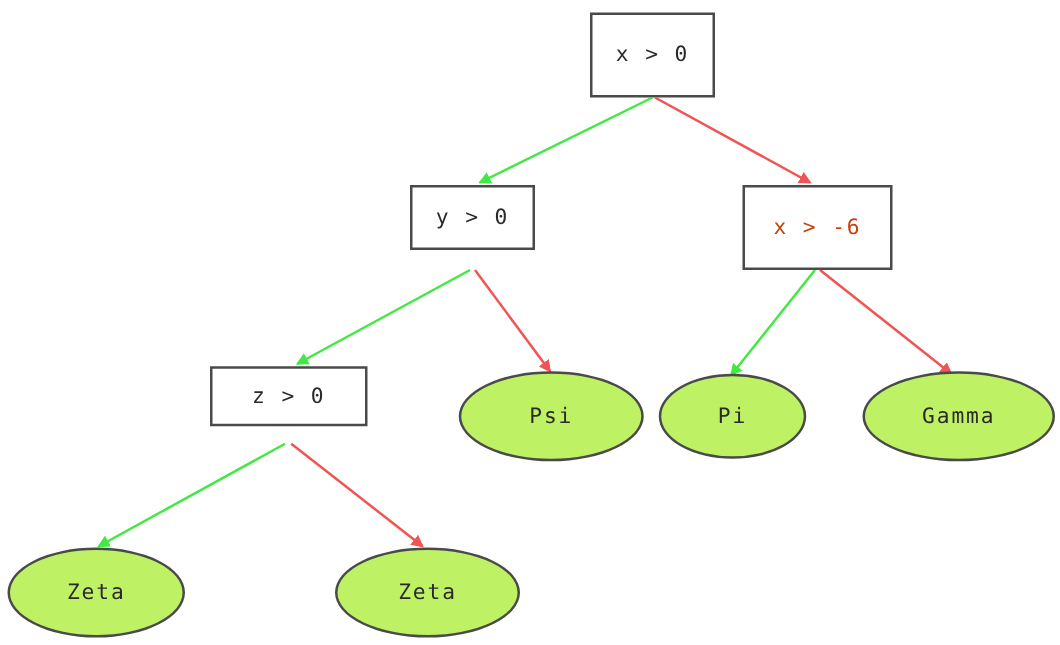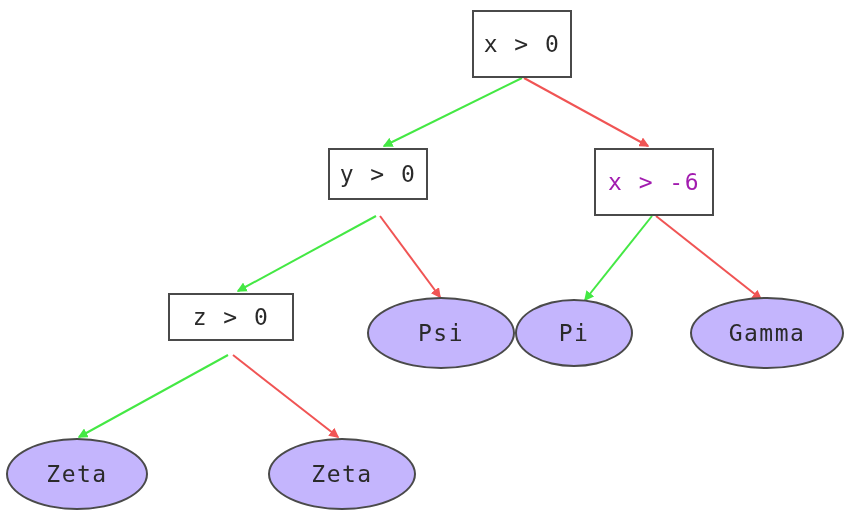--- a/index.html
+++ b/index.html
@@ -23,33 +23,33 @@
     height: 516px;
   }
   .node {
     position: absolute;
     display: flex;
     align-items: center;
     justify-content: center;
     box-sizing: border-box;
     color: #2a2a2a;
     font-family: "DejaVu Sans Mono", monospace;
-    font-size: 23px;
+    font-size: 17px;
     letter-spacing: 1.5px;
     white-space: nowrap;
     z-index: 2;
   }
   .node.decision {
     border: 2px solid #4a4a4a;
     background: #ffffff;
     border-radius: 0;
   }
   .node.leaf {
     border: 2px solid #7f1d1d;
-    background: #c4b5fd;
+    background: #bef264;
     border-radius: 50%;
   }
   .node-label {
     pointer-events: none;
   }
 </style>
 </head>
 <body>
 
 <div id="canvas">
@@ -75,30 +75,30 @@
       </g>
   </svg>
 
   <div id="nodes-group">
       <div class="node decision" style="left: 472px; top: 10px; width: 100px; height: 68px; border-color: rgb(74, 74, 74); color: rgb(42, 42, 42);">
         <span class="node-label">x &gt; 0</span>
       </div>
       <div class="node decision" style="left: 328px; top: 148px; width: 100px; height: 52px; border-color: rgb(74, 74, 74); color: rgb(42, 42, 42);">
         <span class="node-label">y &gt; 0</span>
       </div>
-      <div class="node decision" style="left: 594px; top: 148px; width: 120px; height: 68px; border-color: rgb(74, 74, 74); color: #a21caf;">
+      <div class="node decision" style="left: 594px; top: 148px; width: 120px; height: 68px; border-color: rgb(74, 74, 74); color: #c2410c;">
         <span class="node-label">x &gt; -6</span>
       </div>
       <div class="node decision" style="left: 168px; top: 293px; width: 126px; height: 48px; border-color: rgb(74, 74, 74); color: rgb(42, 42, 42);">
         <span class="node-label">z &gt; 0</span>
       </div>
       <div class="node leaf" style="left: 367px; top: 297px; width: 148px; height: 72px; border-color: rgb(74, 74, 74); color: rgb(42, 42, 42);">
         <span class="node-label">Psi</span>
       </div>
-      <div class="node leaf" style="left: 515px; top: 299px; width: 118px; height: 68px; border-color: rgb(74, 74, 74); color: rgb(42, 42, 42);">
+      <div class="node leaf" style="left: 527px; top: 299px; width: 118px; height: 68px; border-color: rgb(74, 74, 74); color: rgb(42, 42, 42);">
         <span class="node-label">Pi</span>
       </div>
       <div class="node leaf" style="left: 690px; top: 297px; width: 154px; height: 72px; border-color: rgb(74, 74, 74); color: rgb(42, 42, 42); justify-content: center;">
         <span class="node-label">Gamma</span>
       </div>
       <div class="node leaf" style="left: 6px; top: 438px; width: 142px; height: 72px; border-color: rgb(74, 74, 74); color: rgb(42, 42, 42);">
         <span class="node-label">Zeta</span>
       </div>
       <div class="node leaf" style="left: 268px; top: 438px; width: 148px; height: 72px; border-color: rgb(74, 74, 74); color: rgb(42, 42, 42);">
         <span class="node-label">Zeta</span>

